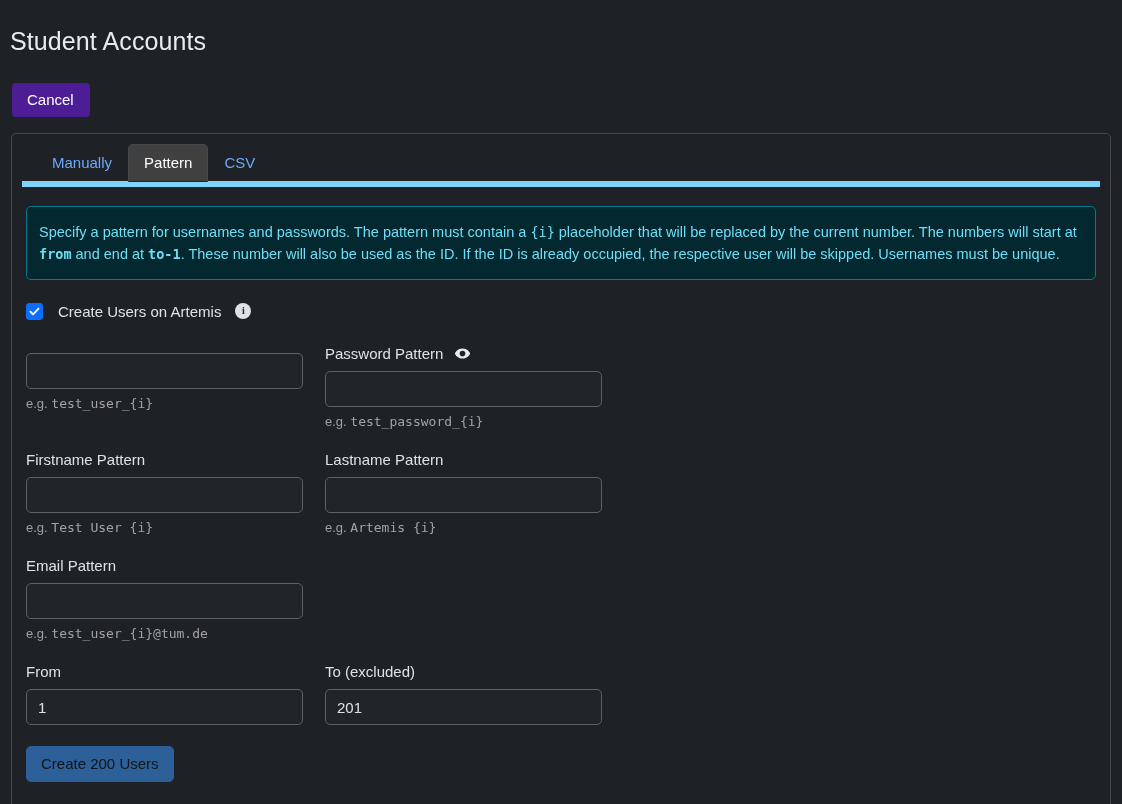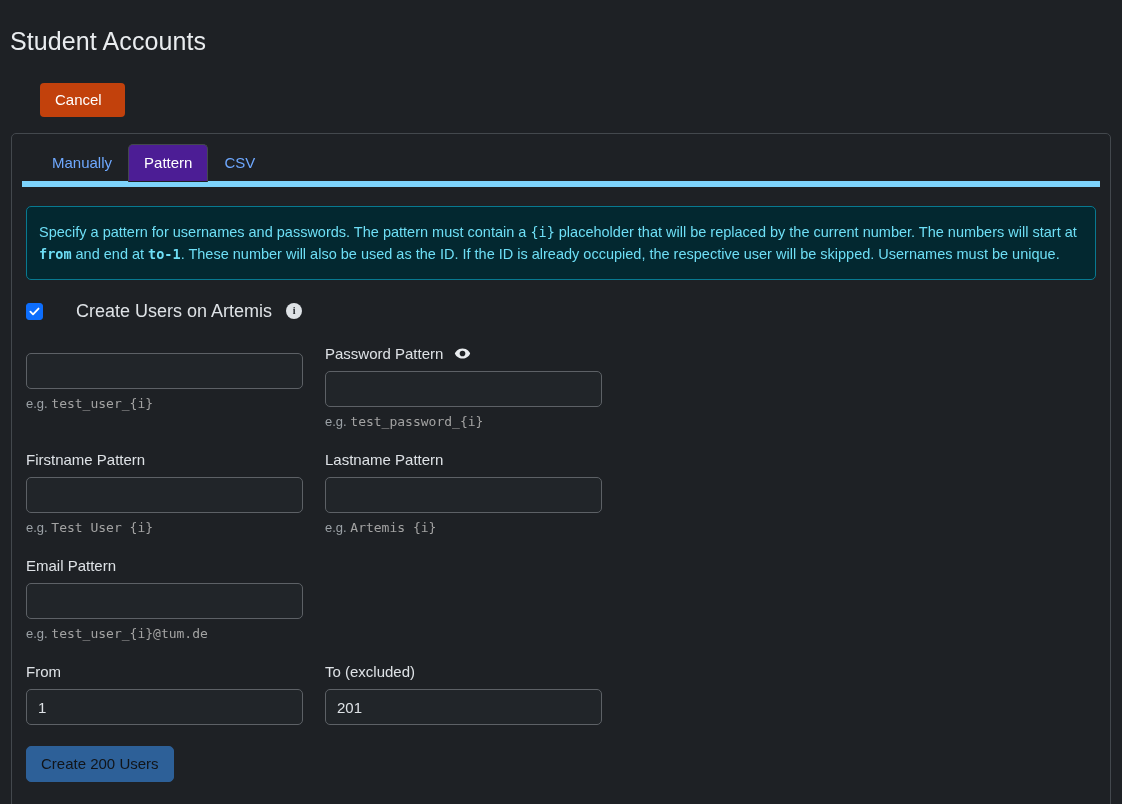--- a/index.html
+++ b/index.html
@@ -19,30 +19,29 @@
     font-size: 25px;
     font-weight: 400;
     line-height: 1;
     padding: 12px 0 0 10px;
     letter-spacing: 0.1px;
   }
 
   .cancel-row { padding: 12px 0 0 12px; }
   .btn-cancel {
     display: inline-block;
-    background: #c2410c;
+    background: #4c1d95;
     color: #ffffff;
     border: none;
     border-radius: 4px;
     font-size: 15px;
     font-family: "Liberation Sans", sans-serif;
-    padding: 9px 23px 10px 15px;
-    line-height: 1;
-    cursor: pointer;
-    margin-left: 28px;
+    padding: 9px 16px 10px 15px;
+    line-height: 1;
+    cursor: pointer;
   }
 
   
   .card {
     margin: 16px 11px 0 11px;
     border: 1px solid #43484d;
     border-radius: 5px;
     height: 711px;
     background: #1e2125;
     position: relative;
@@ -66,21 +65,21 @@
     border-top-left-radius: 5px;
     border-top-right-radius: 5px;
     cursor: pointer;
     position: relative;
     top: 1px;
     background: transparent;
   }
   .tab.active {
     color: #ffffff;
     border-color: #43484d #43484d #1e2125;
-    background: #4c1d95;
+    background: #404040;
     font-weight: 400;
   }
 
   
   .alert {
     margin: 19px 14px 0 14px;
     background: #032830;
     border: 1px solid #087990;
     border-radius: 5px;
     color: #6edff6;
@@ -111,22 +110,22 @@
     border-radius: 3px;
     display: inline-flex;
     align-items: center;
     justify-content: center;
     cursor: pointer;
     flex: none;
   }
   .cbox svg { display: block; }
   .check-label {
     color: #dee2e6;
-    font-size: 18px;
-    margin-left: 33px;
+    font-size: 15px;
+    margin-left: 15px;
     line-height: 1;
   }
   .info-icon {
     width: 16px; height: 16px;
     border-radius: 50%;
     background: #dee2e6;
     color: #212529;
     font-size: 10px;
     font-weight: bold;
     font-family: "Liberation Serif", serif;

